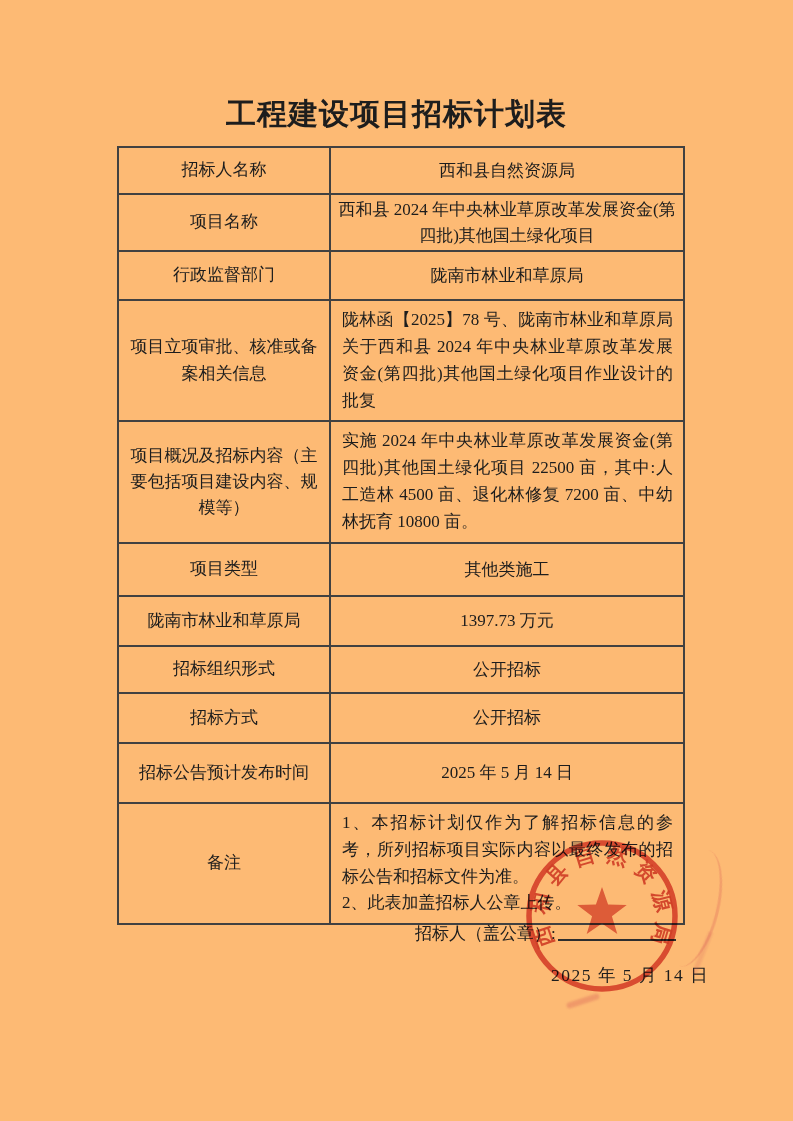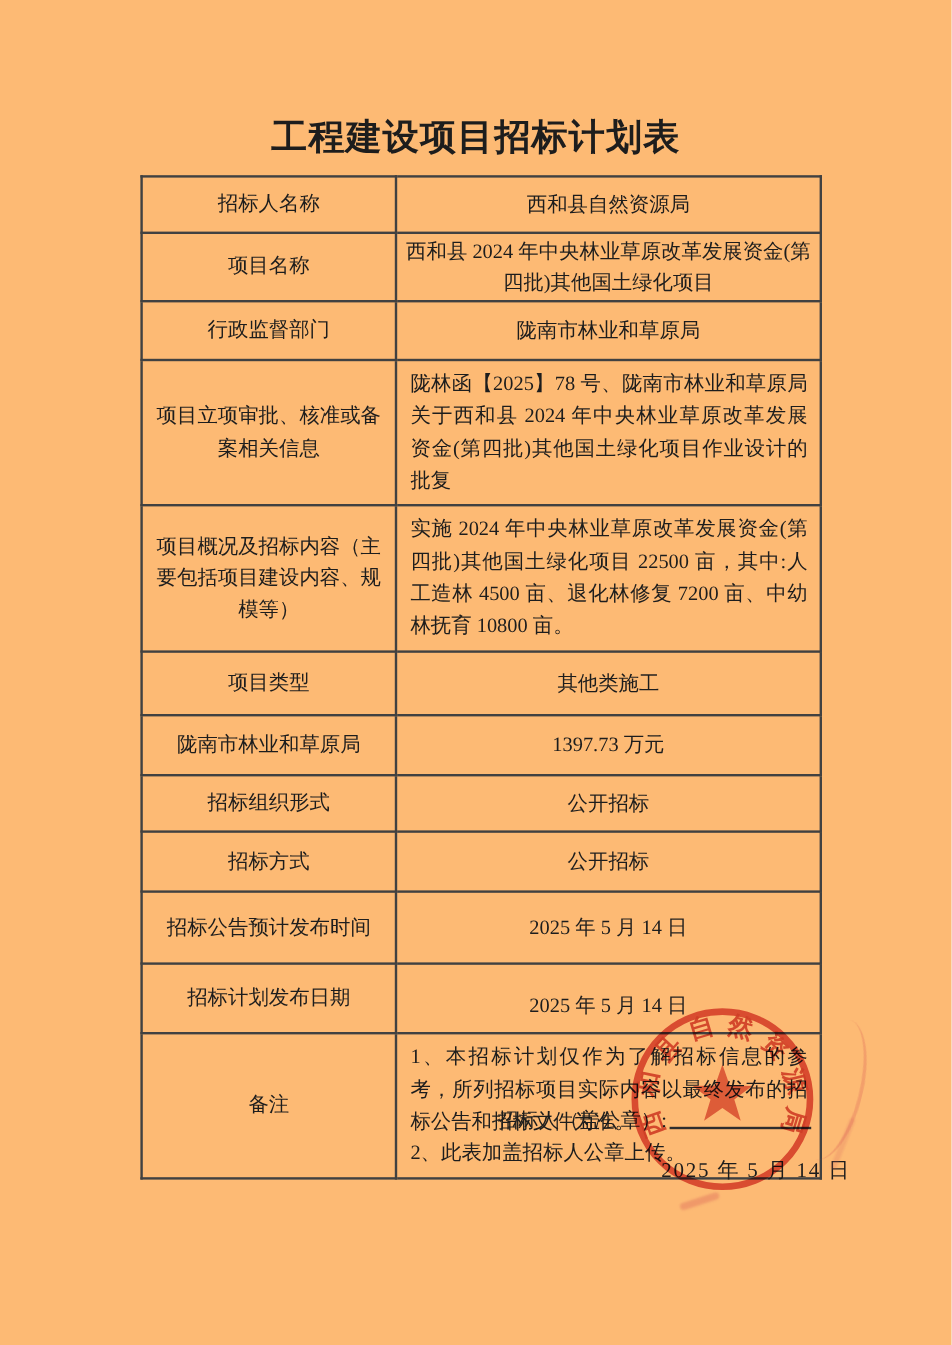--- a/index.html
+++ b/index.html
@@ -144,24 +144,20 @@
         <td class="value">公开招标</td>
       </tr>
       <tr class="r9">
         <td class="label">招标方式</td>
         <td class="value">公开招标</td>
       </tr>
       <tr class="r10">
         <td class="label">招标公告预计发布时间</td>
         <td class="value">2025 年 5 月 14 日</td>
       </tr>
-      <tr class="r11">
-        <td class="label">招标计划发布日期</td>
-        <td class="value lowered">2025 年 5 月 14 日</td>
-      </tr>
       <tr class="r12">
         <td class="label">备注</td>
         <td class="value long prelines">1、本招标计划仅作为了解招标信息的参考，所列招标项目实际内容以最终发布的招标公告和招标文件为准。
 2、此表加盖招标人公章上传。</td>
       </tr>
     </tbody>
   </table>
 
   <div class="sig-row">
     <span>招标人（盖公章）:</span><span class="sig-line"></span>

